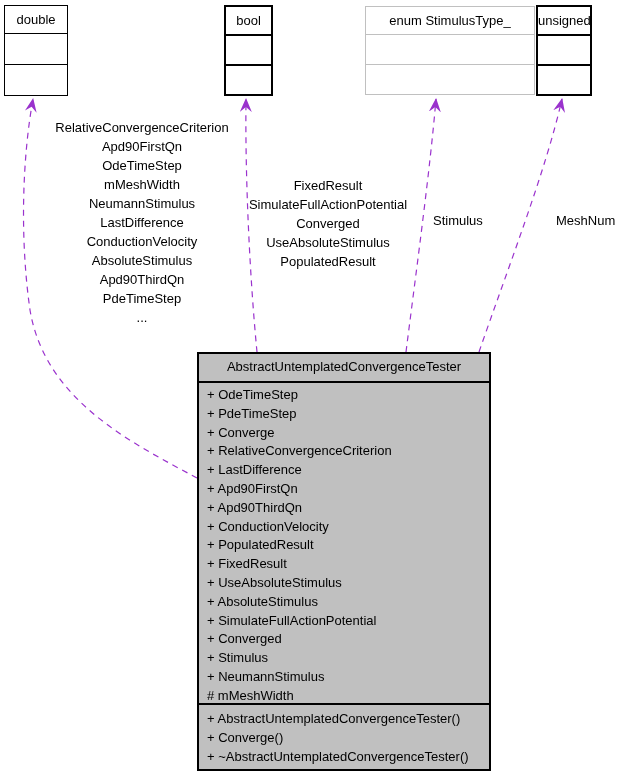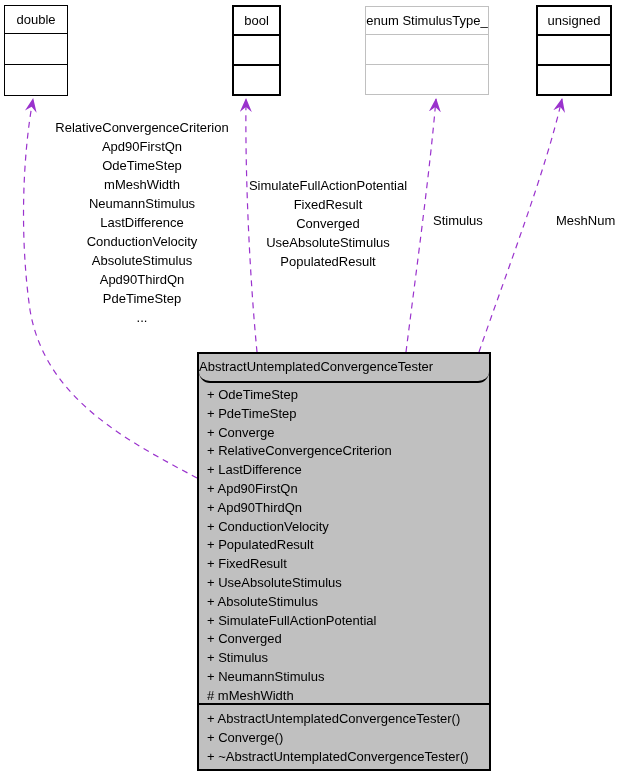--- a/index.html
+++ b/index.html
@@ -14,43 +14,43 @@
   }
   #edge-layer{position:absolute;left:0;top:0;width:624px;height:781px;}
   .edge{fill:none;stroke-width:1.2;stroke-dasharray:6,5;}
 
   
   .node{position:absolute;background:#fff;box-sizing:border-box;display:flex;flex-direction:column;}
   .node .title{text-align:center;line-height:27px;height:27px;flex:0 0 auto;white-space:nowrap;overflow:hidden;}
   .node .cell{flex:1 1 auto;}
   .n-double{left:4px;top:5px;width:64px;height:91px;border:1px solid #000;}
   .n-double .title,.n-double .cell{border-bottom:1px solid #000;}
-  .n-bool{left:224px;top:5px;width:49px;height:91px;border:2px solid #000;margin-left:8px;}
+  .n-bool{left:224px;top:5px;width:49px;height:91px;border:2px solid #000;}
   .n-bool .title,.n-bool .cell{border-bottom:2px solid #000;}
-  .n-enum{left:365px;top:6px;width:124px;height:89px;border:1px solid var(--undoc-border);}
+  .n-enum{left:365px;top:6px;width:170px;height:89px;border:1px solid var(--undoc-border);}
   .n-enum .title,.n-enum .cell{border-bottom:1px solid var(--undoc-border);}
-  .n-unsigned{left:536px;top:5px;width:76px;height:91px;border:2px solid #000;gap:25px;}
+  .n-unsigned{left:536px;top:5px;width:56px;height:91px;border:2px solid #000;gap:25px;}
   .n-unsigned .title,.n-unsigned .cell{border-bottom:2px solid #000;}
   .node .cell:last-child{border-bottom:none !important;}
 
   
   .edge-label{position:absolute;line-height:19px;white-space:nowrap;}
   .lbl-double{left:37px;top:118px;width:210px;text-align:center;}
   .lbl-bool{left:228px;top:176px;width:200px;text-align:center;}
   .lbl-enum{left:433px;top:211px;}
   .lbl-unsigned{left:556px;top:211px;}
 
   
   .uml-class{
     position:absolute;left:197px;top:352px;width:294px;height:419px;
     box-sizing:border-box;border:2px solid #000;background:var(--class-fill);
     display:flex;flex-direction:column;
   }
   .uml-title{flex:0 0 29px;box-sizing:border-box;height:29px;line-height:26px;
-    border-bottom:2px solid #000;white-space:nowrap;border-radius:11px;}
+    text-align:center;border-bottom:2px solid #000;white-space:nowrap;}
   .uml-attrs{flex:0 0 322px;box-sizing:border-box;border-bottom:2px solid #000;
     padding:3px 0 5px 8px;overflow:hidden;}
   .uml-attrs div{line-height:18.8px;white-space:nowrap;}
   .uml-methods{flex:1 1 auto;padding:4px 0 8px 8px;overflow:hidden;}
   .uml-methods div{line-height:19px;white-space:nowrap;}
 </style>
 </head>
 <body>
 
 <div id="canvas">
@@ -99,22 +99,22 @@
       <div>NeumannStimulus</div>
       <div>LastDifference</div>
       <div>ConductionVelocity</div>
       <div>AbsoluteStimulus</div>
       <div>Apd90ThirdQn</div>
       <div>PdeTimeStep</div>
       <div>...</div>
     </div>
 
   <div class="edge-label lbl-bool">
+      <div>FixedResult</div>
       <div>SimulateFullActionPotential</div>
-      <div>FixedResult</div>
       <div>Converged</div>
       <div>UseAbsoluteStimulus</div>
       <div>PopulatedResult</div>
     </div>
 
   <div class="edge-label lbl-enum">Stimulus</div>
 
   <div class="edge-label lbl-unsigned">MeshNum</div>
 
   <div class="uml-class">

